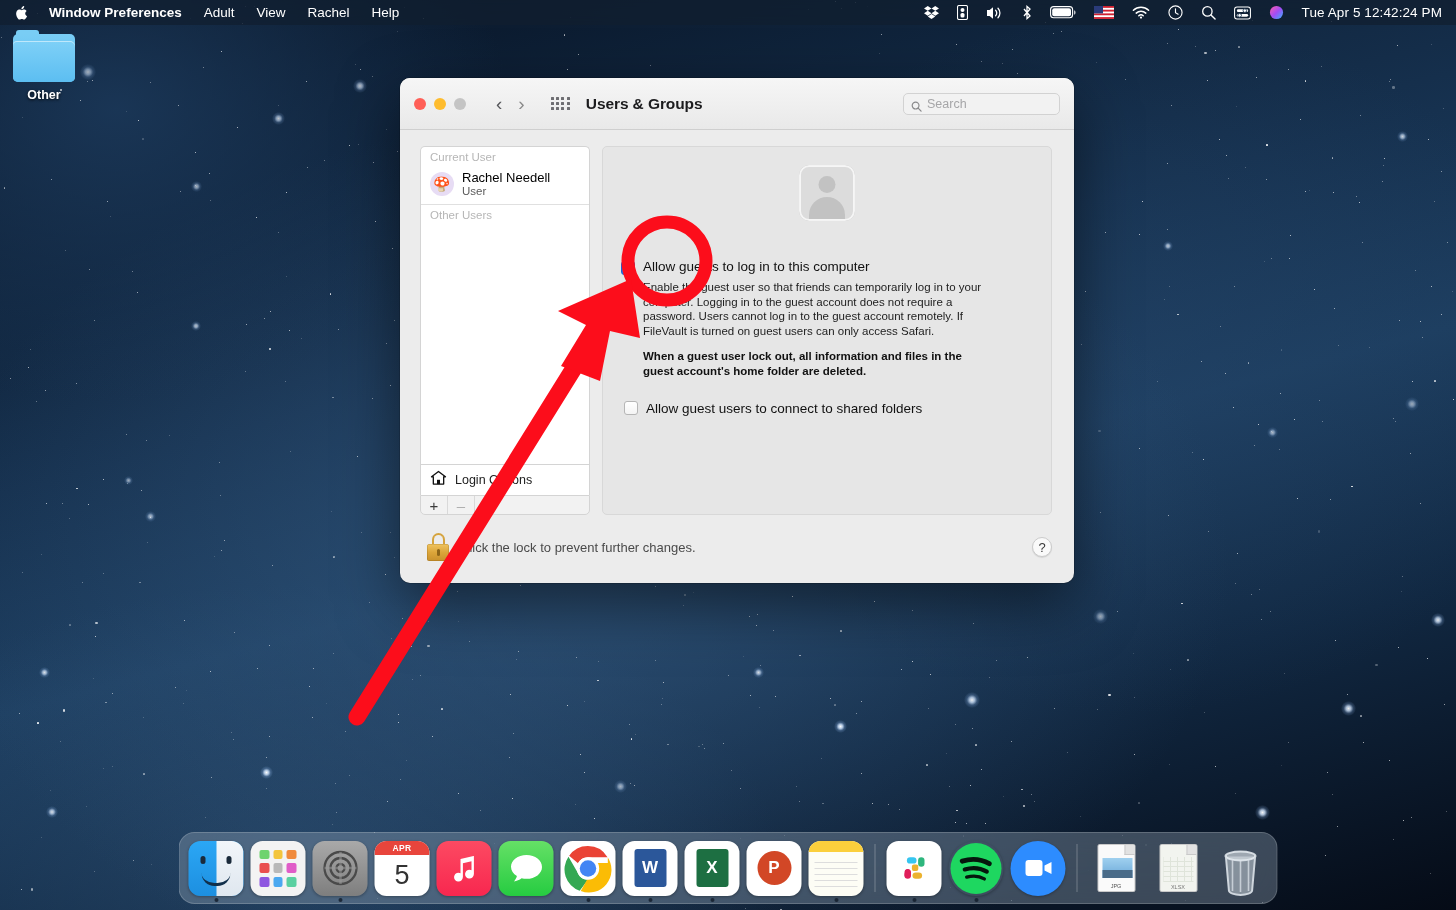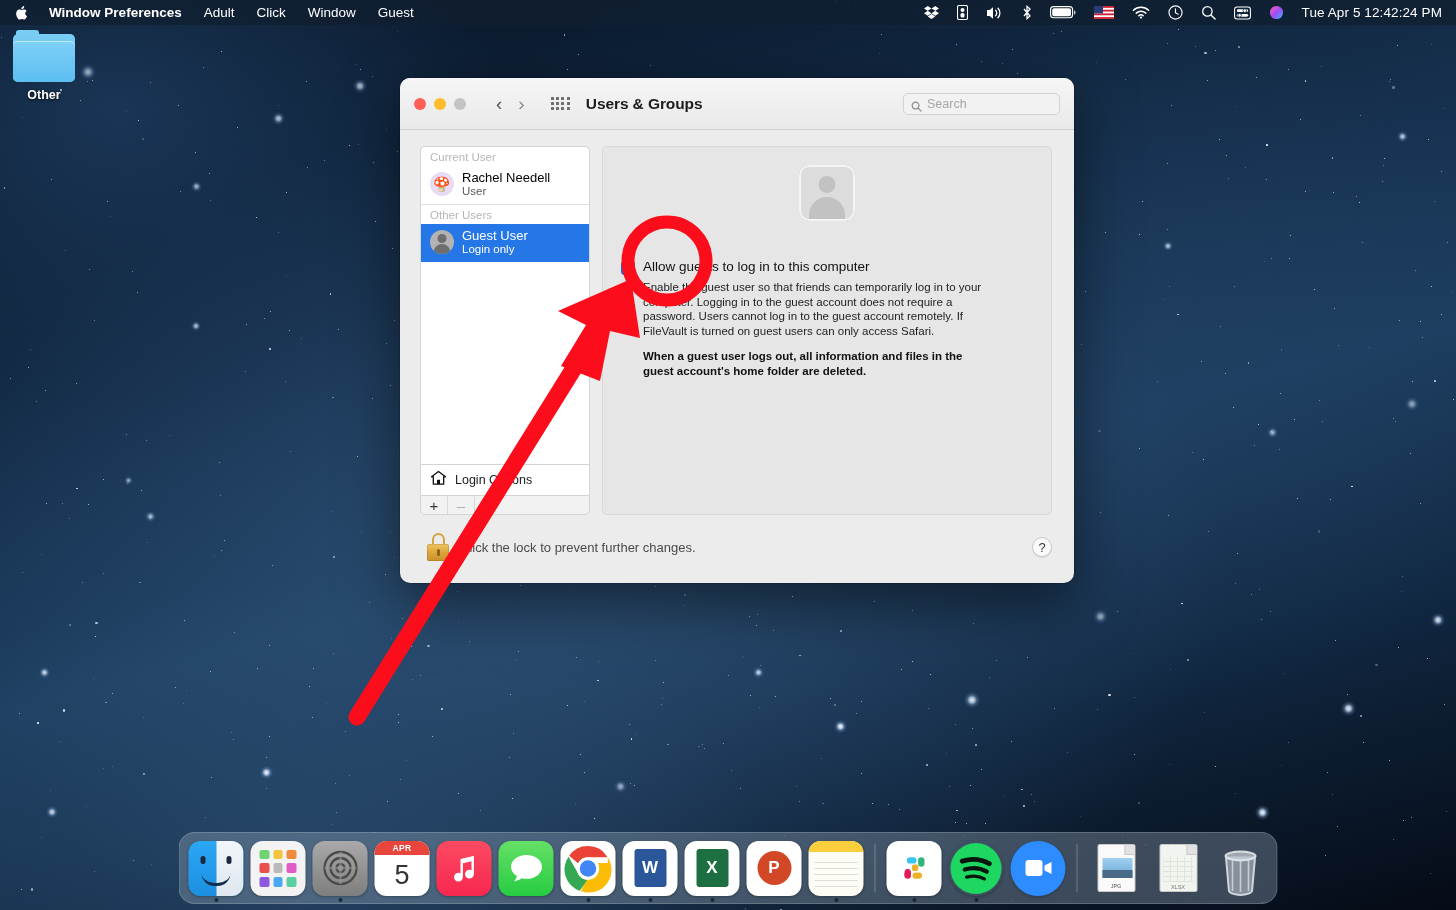--- a/index.html
+++ b/index.html
@@ -862,23 +862,23 @@
 
 <div id="menubar">
   <div class="mb-left">
     <span class="apple">
       <svg width="14" height="16" viewBox="0 0 14 16">
           <path fill="#fff" d="M11.2 8.5c0-1.7 1.4-2.5 1.4-2.6-.8-1.1-2-1.3-2.4-1.3-1-.1-2 .6-2.5.6s-1.3-.6-2.2-.6c-1.1 0-2.2.7-2.8 1.7-1.2 2-.3 5 .8 6.6.6.8 1.2 1.7 2.1 1.7.9 0 1.2-.5 2.2-.5s1.3.5 2.2.5c.9 0 1.5-.8 2.1-1.6.7-.9.9-1.8 1-1.9-.1 0-1.9-.7-1.9-2.6zM9.5 3.3c.5-.6.8-1.4.7-2.3-.7 0-1.6.5-2.1 1.1-.4.5-.8 1.3-.7 2.1.8.1 1.6-.4 2.1-.9z"></path>
         </svg>
     </span>
     <span class="mb-item bold">Window Preferences</span>
     <span class="mb-item">Adult</span>
-    <span class="mb-item">Click</span>
-    <span class="mb-item">Window</span>
-    <span class="mb-item">Guest</span>
+    <span class="mb-item">View</span>
+    <span class="mb-item">Rachel</span>
+    <span class="mb-item">Help</span>
   </div>
   <div class="mb-right">
     <span class="mb-ic">
       <svg width="15" height="15" viewBox="0 0 16 16">
           <path fill="#fff" d="M4 1L0 3.6l4 2.6 4-2.6L4 1zm8 0L8 3.6l4 2.6 4-2.6L12 1zM0 8.8l4 2.6 4-2.6-4-2.6-4 2.6zm12-2.6L8 8.8l4 2.6 4-2.6-4-2.6zM4 12.3l4 2.6 4-2.6-4-2.6-4 2.6z"></path>
         </svg>
     </span>
     <span class="mb-ic">
       <svg width="11" height="15" viewBox="0 0 11 15">
           <rect x="0.5" y="0.5" width="10" height="14" rx="1.6" fill="none" stroke="#fff" stroke-width="1.1"></rect>
@@ -1017,30 +1017,20 @@
         <div class="group-hdr">Current User</div>
         <div class="user-row">
           <span class="av mushroom">🍄</span>
           <span class="u-texts">
             <span class="u-name" style="display:block">Rachel Needell</span>
             <span class="u-sub" style="display:block">User</span>
           </span>
         </div>
         <div class="sep"></div>
         <div class="group-hdr">Other Users</div>
-        <div class="user-row selected">
-          <span class="av guest">
-            <span class="head"></span>
-              <span class="body"></span>
-          </span>
-          <span class="u-texts">
-            <span class="u-name" style="display:block">Guest User</span>
-            <span class="u-sub" style="display:block">Login only</span>
-          </span>
-        </div>
       </div>
 
       <div id="login-options">
         <span>
           <svg width="17" height="16" viewBox="0 0 18 17">
               <path d="M9 1.5L1.6 7.2h1.9v7.8h11V7.2h1.9L9 1.5z" fill="none" stroke="#111" stroke-width="1.4" stroke-linejoin="round"></path>
               <rect x="7.4" y="10.4" width="3.2" height="4.6" fill="#111"></rect>
             </svg>
         </span>
         <span class="label">Login Options</span>
@@ -1058,23 +1048,27 @@
           <span class="body"></span>
           <span class="ring"></span>
       </div>
 
       <div class="cb-row" id="guest-login-row">
         <span class="cb on"></span>
         <span id="guest-login-label">Allow guests to log in to this computer</span>
       </div>
 
       <div id="guest-desc">Enable the guest user so that friends can temporarily log in to your computer. Logging in to the guest account does not require a password. Users cannot log in to the guest account remotely. If FileVault is turned on guest users can only access Safari.</div>
-      <div id="guest-warn">When a guest user logs out, all information and files in the guest account's home folder are deleted.</div>
-
-
+      <div id="guest-warn">When a guest user lock out, all information and files in the guest account's home folder are deleted.</div>
+
+
+      <div class="cb-row" id="shared-row">
+        <span class="cb"></span>
+        <span id="shared-label">Allow guest users to connect to shared folders</span>
+      </div>
     </div>
   </div>
 
   <div id="footer">
     <span id="lock">
       <span class="lock-shackle"></span>
         <span class="lock-body"></span>
     </span>
     <span id="lock-text">Click the lock to prevent further changes.</span>
     <span id="help-btn">?</span>

